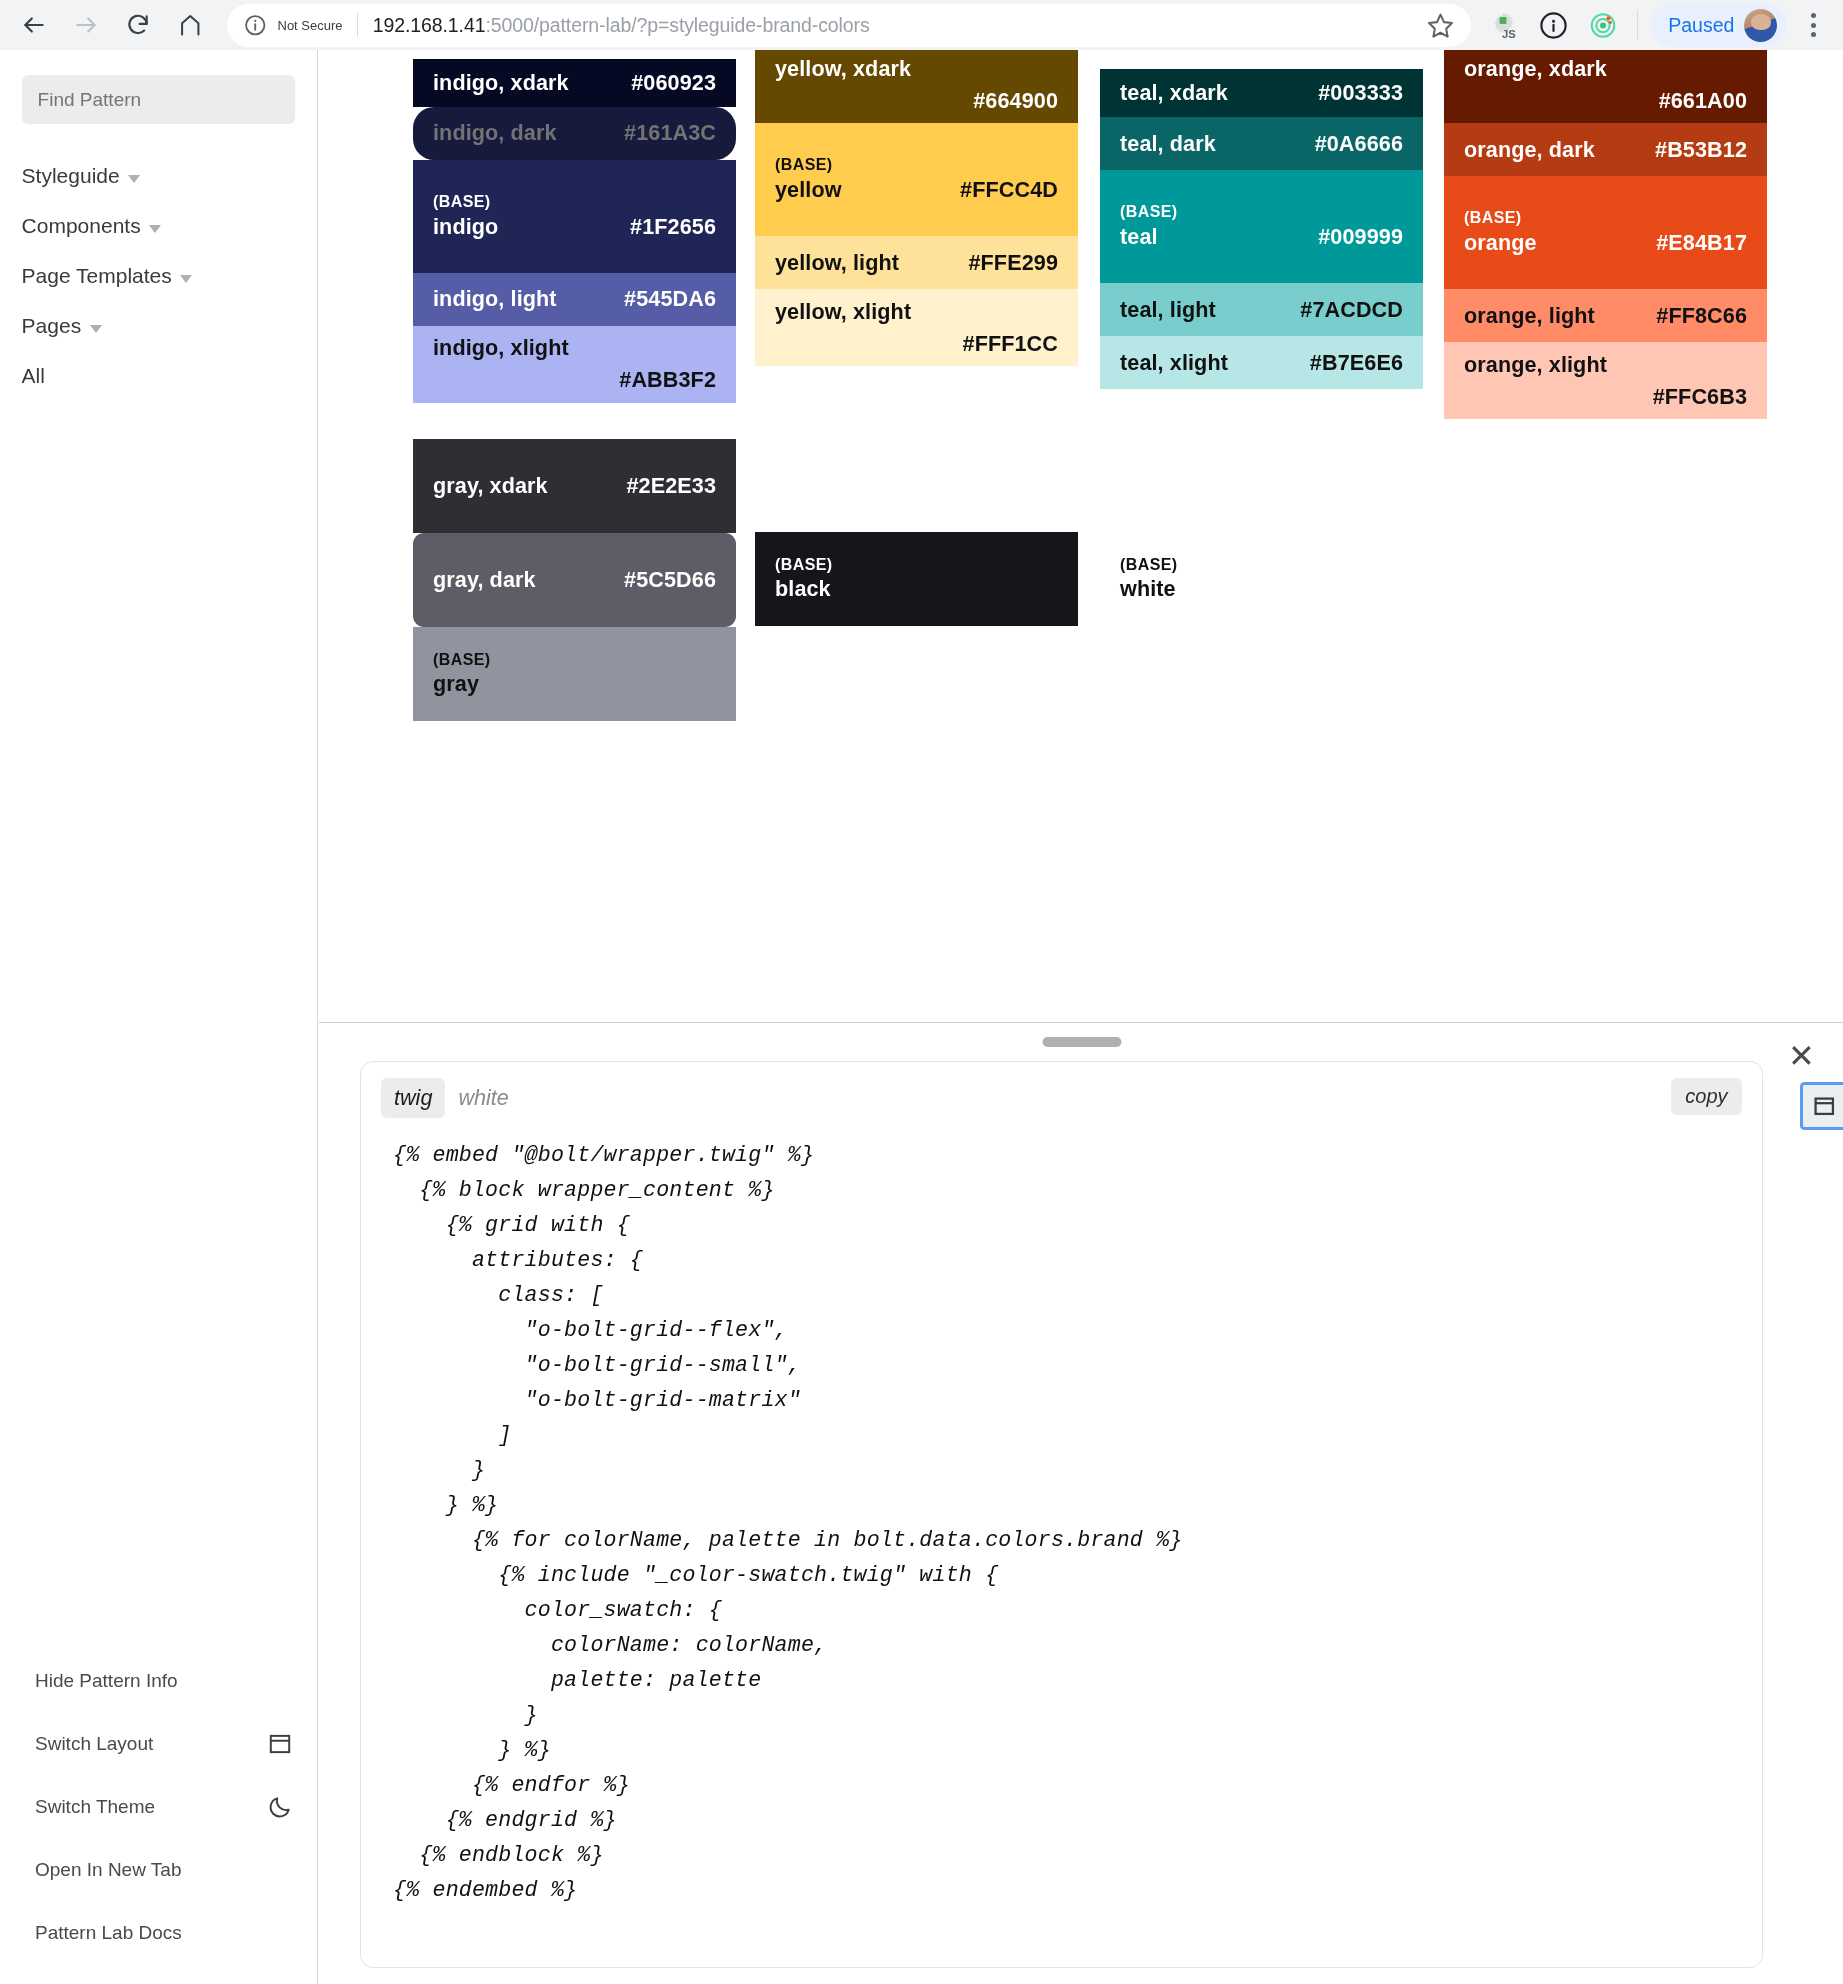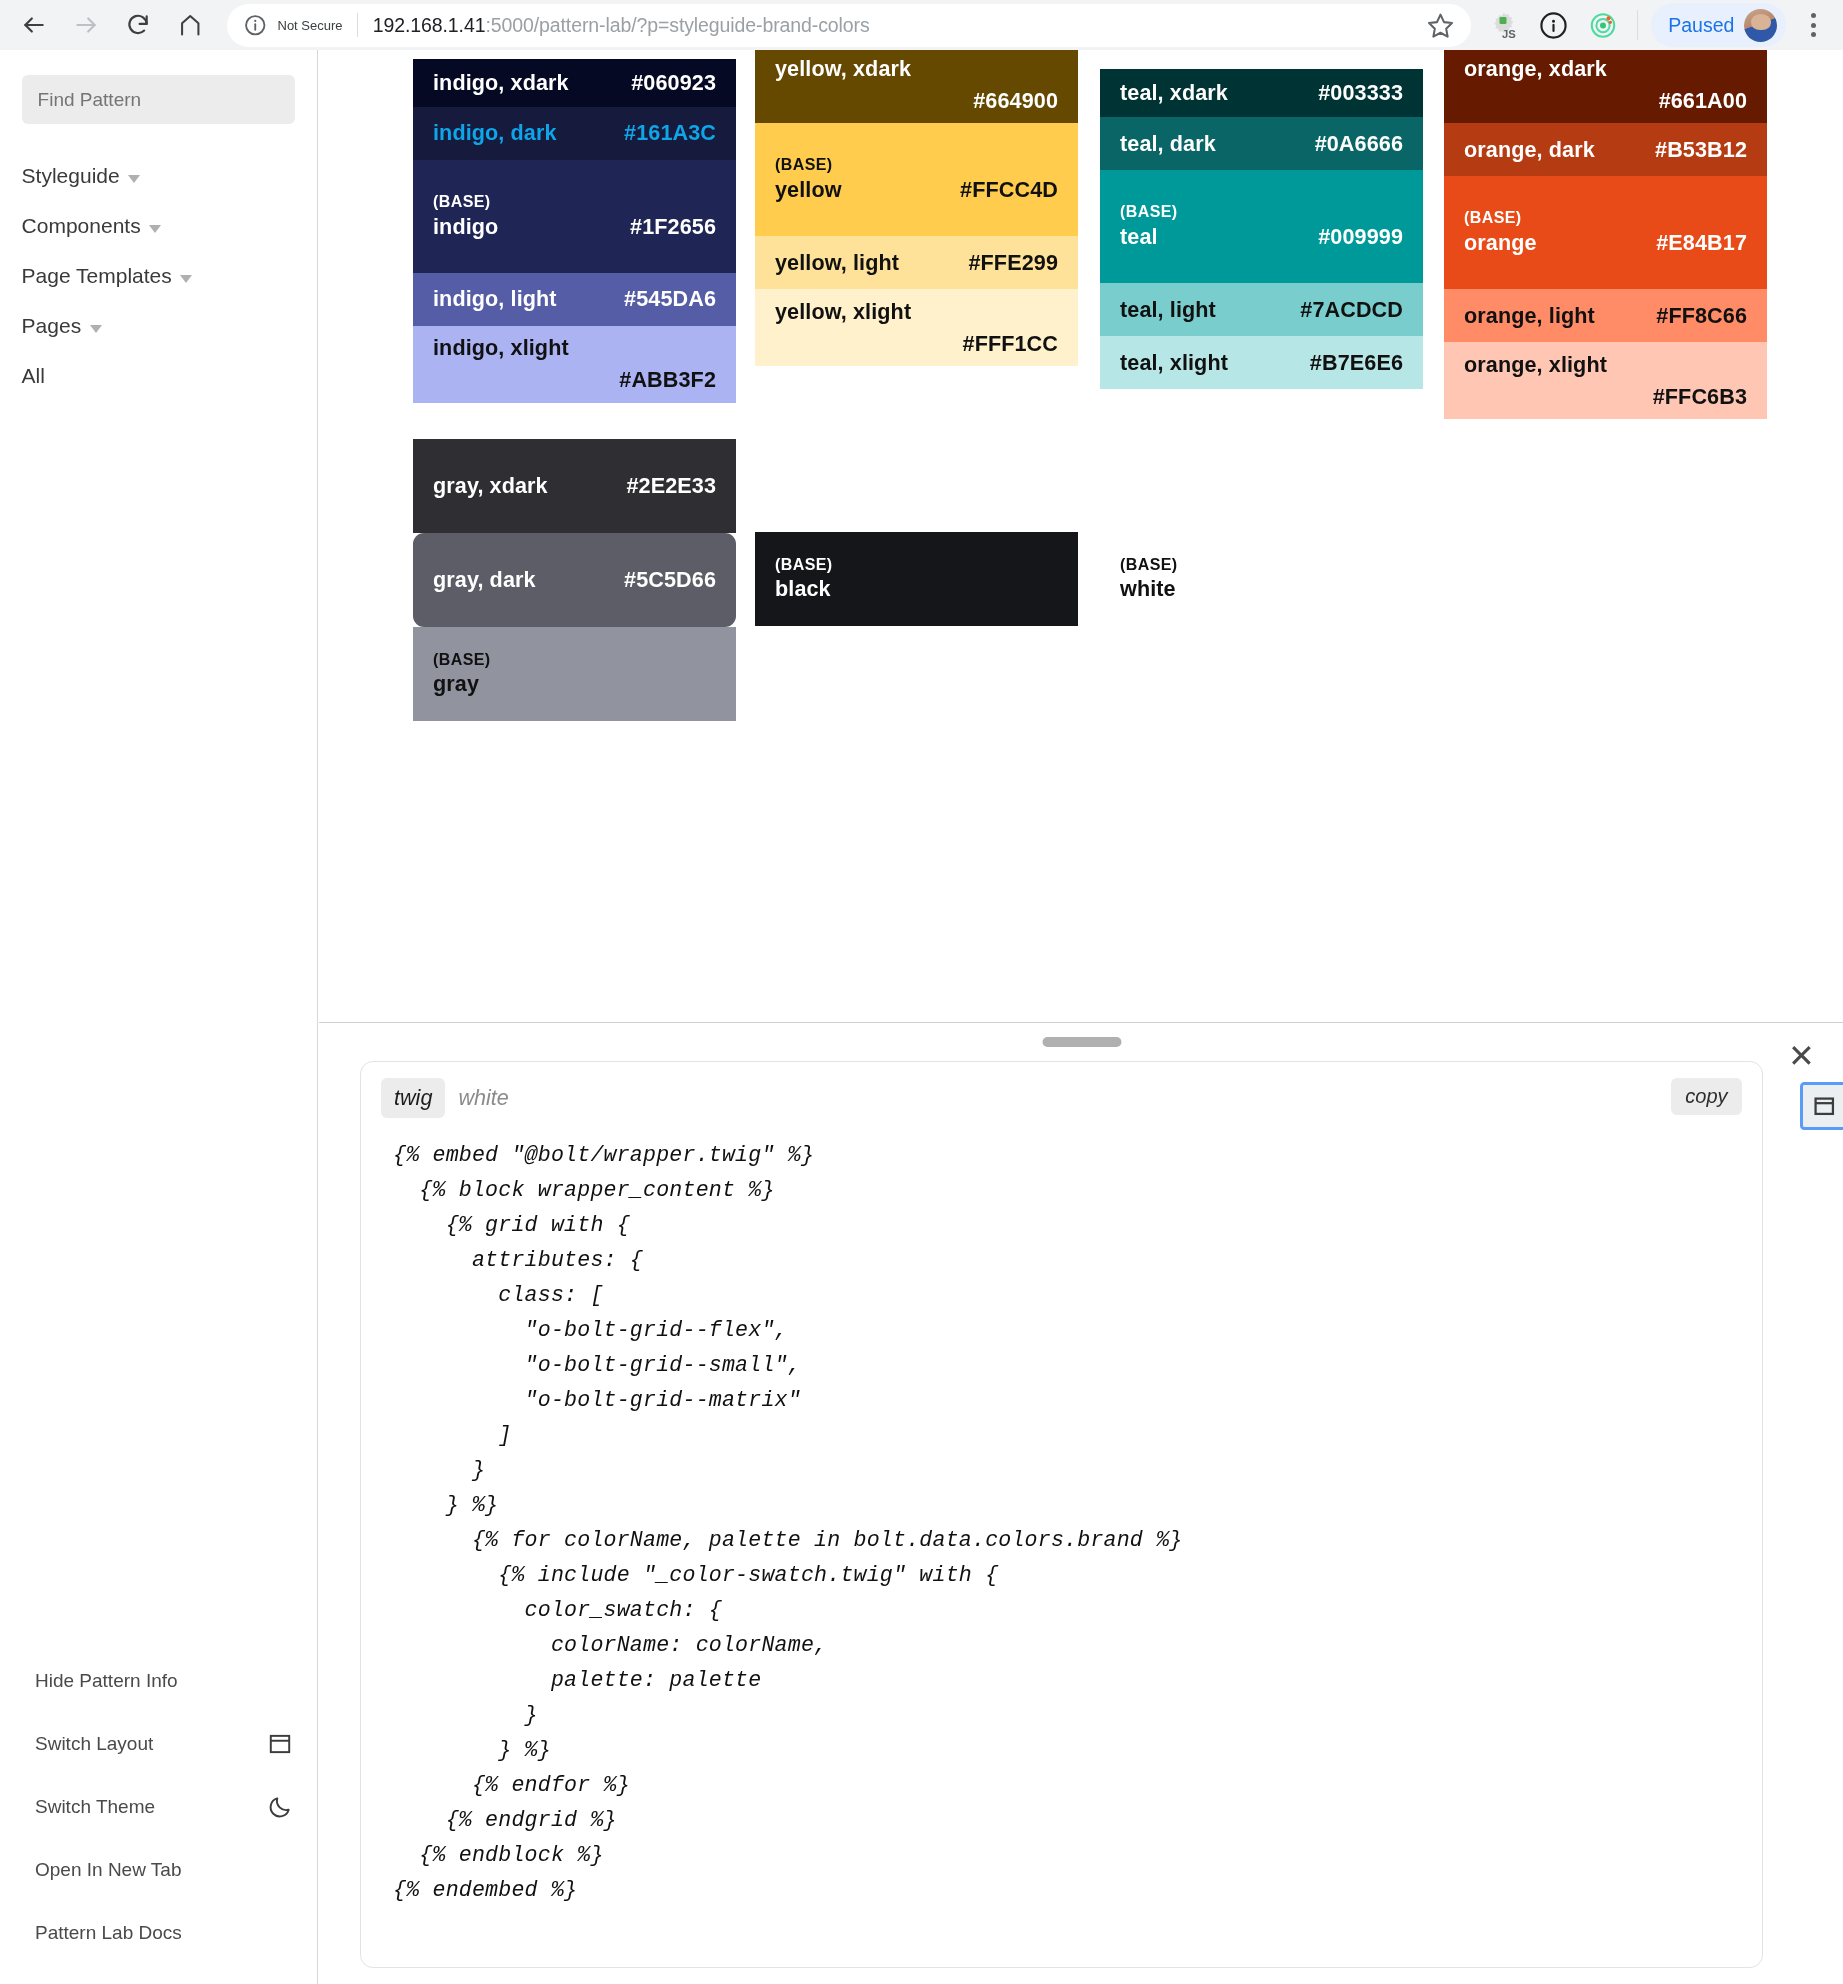--- a/index.html
+++ b/index.html
@@ -340,21 +340,21 @@
 
   <div class="canvas">
     <div class="matrix" id="matrix">
         <div class="col" style="left: 94px; top: 8.6px;">
           <div class="sw" style="background: rgb(6, 9, 35); color: rgb(255, 255, 255); height: 48px;">
             <div class="row1">
               <span class="nm">indigo, xdark</span>
               <span class="hx">#060923</span>
             </div>
           </div>
-          <div class="sw" style="background: rgb(22, 26, 60); color: #0ea5e9; height: 53px;">
+          <div class="sw" style="background: rgb(22, 26, 60); color: #737373; height: 53px; border-radius: 21px;">
             <div class="row1">
               <span class="nm">indigo, dark</span>
               <span class="hx">#161A3C</span>
             </div>
           </div>
           <div class="sw base" style="background: rgb(31, 38, 86); color: rgb(255, 255, 255); height: 113px;">
             <div class="blabel">(BASE)</div>
             <div class="brow">
               <span class="nm">indigo</span>
               <span class="hx">#1F2656</span>

